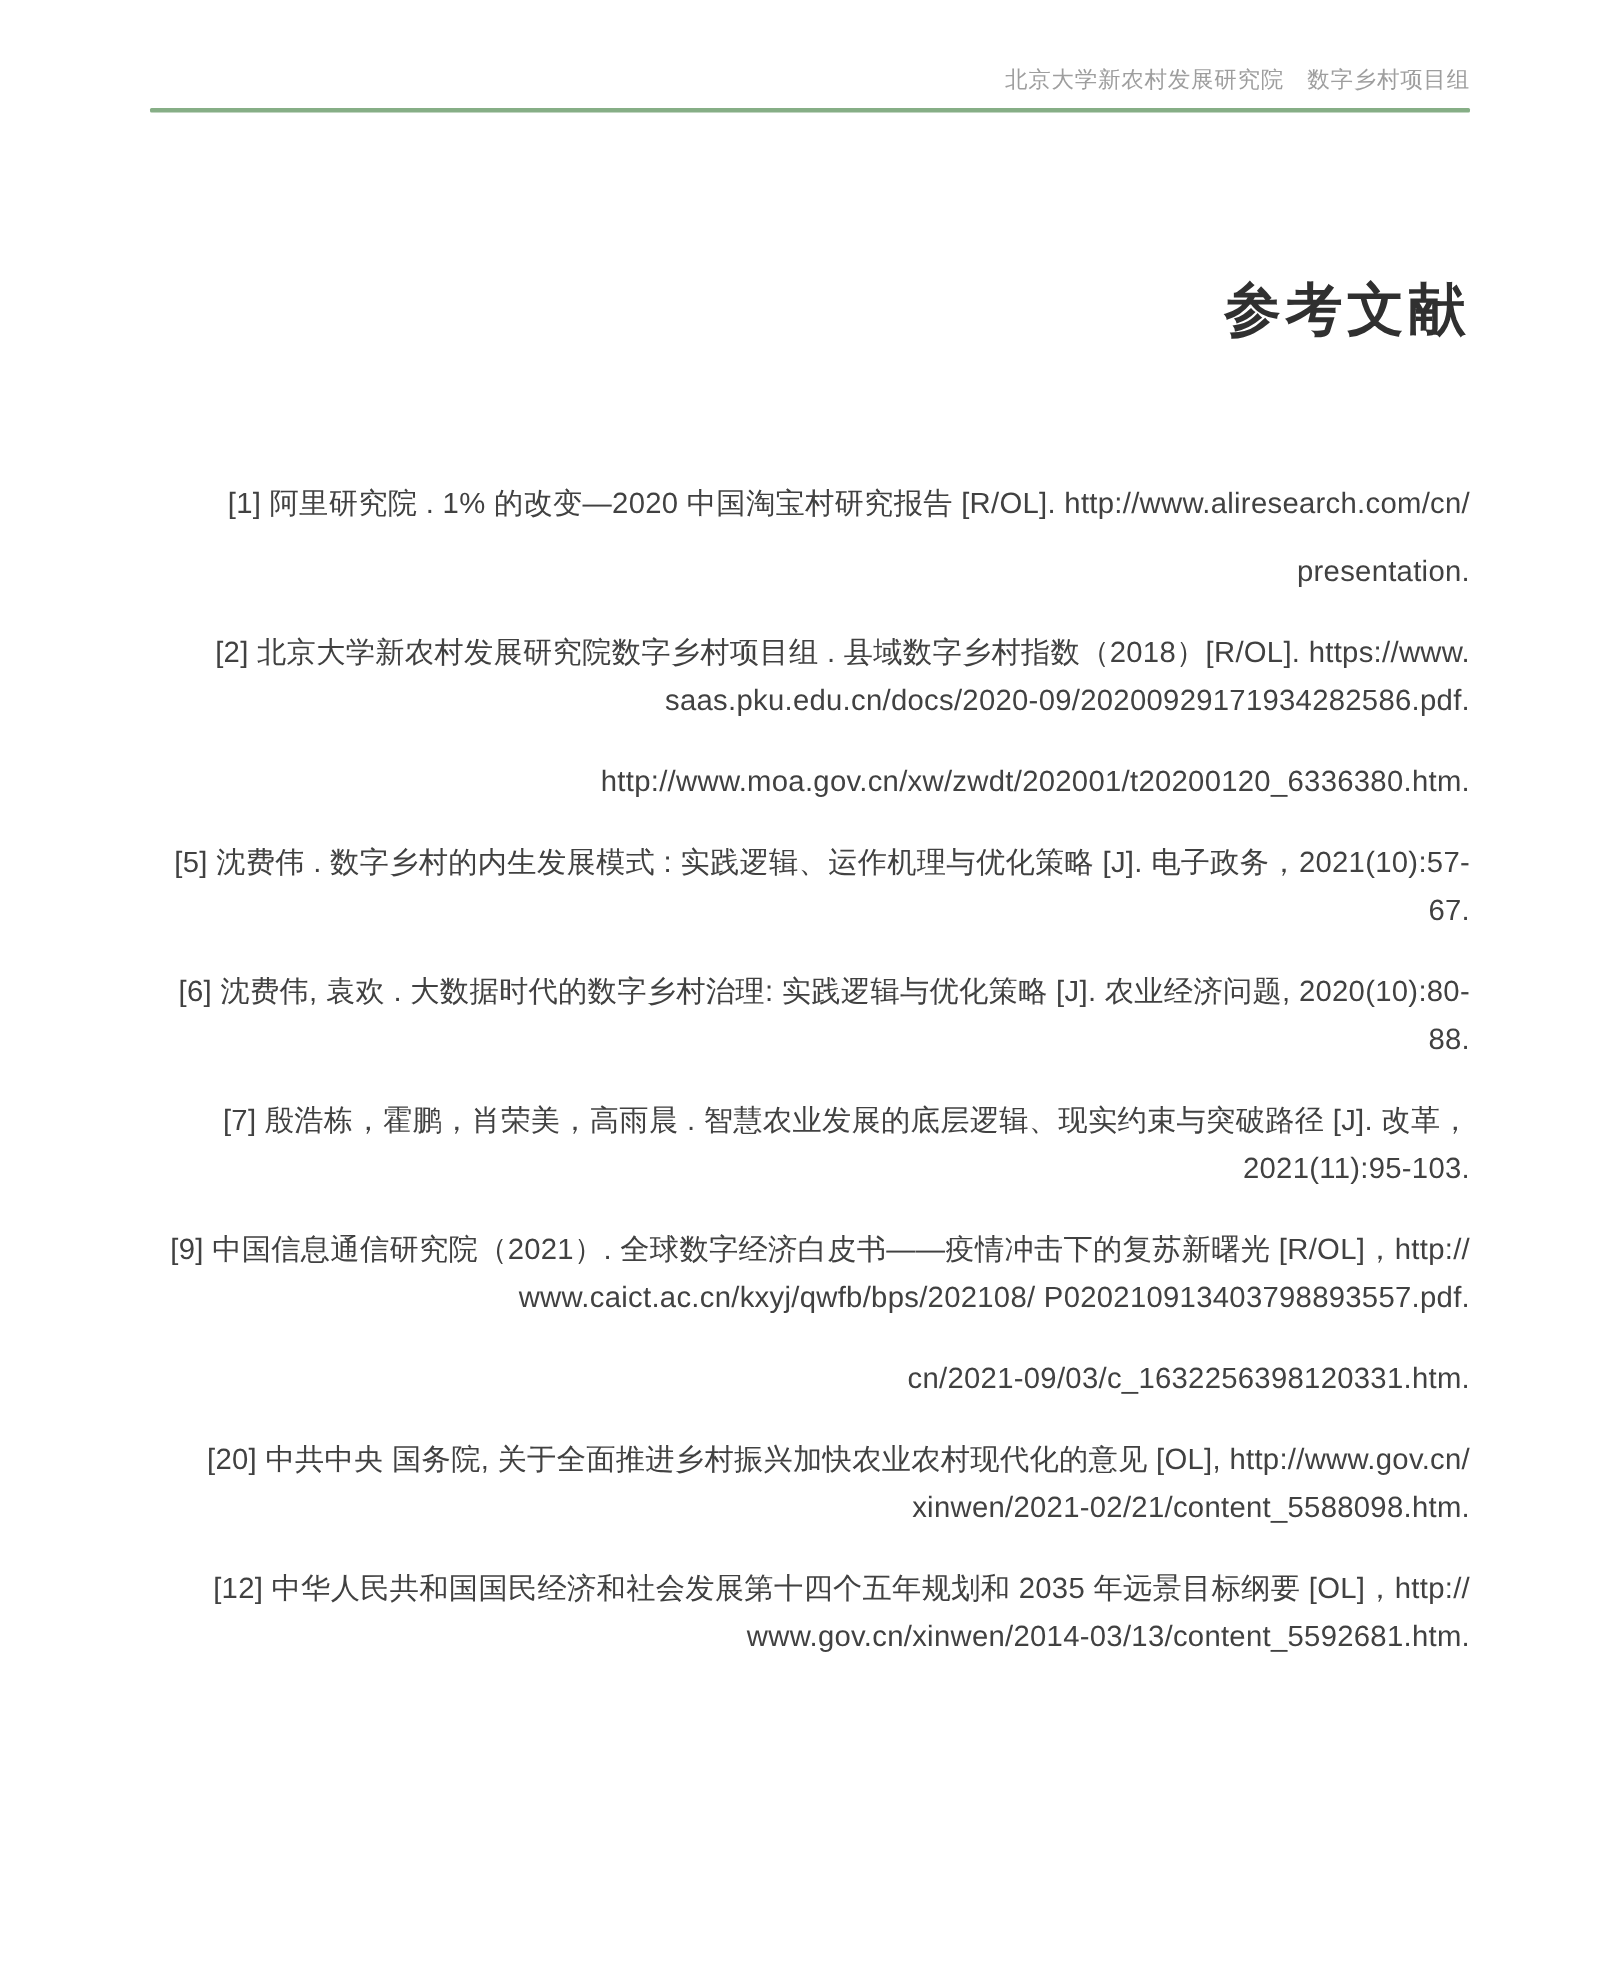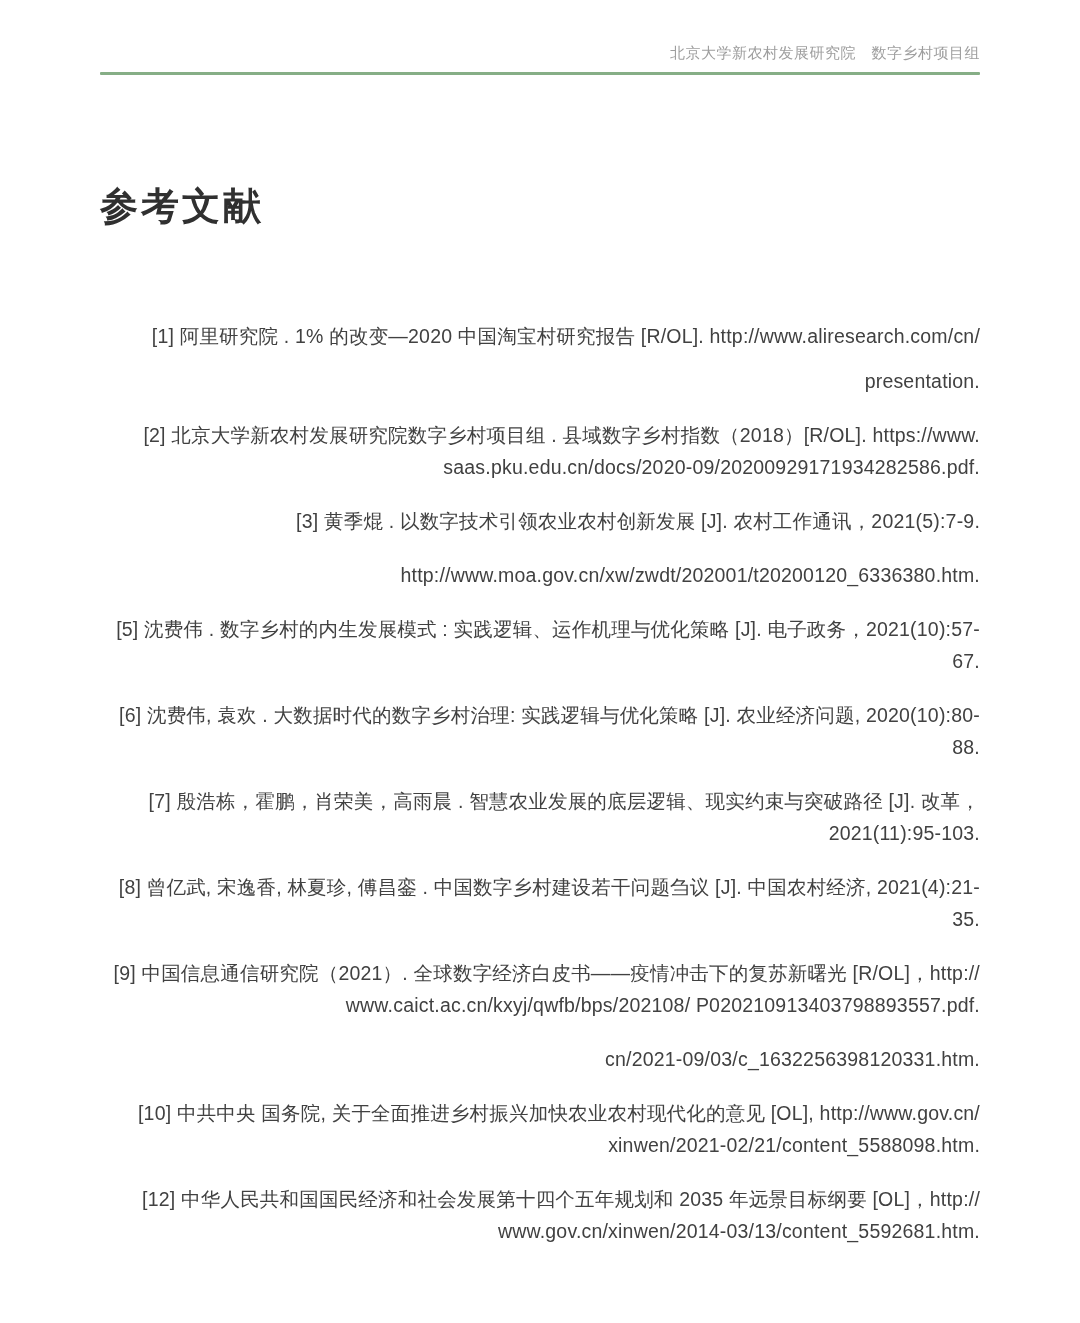--- a/index.html
+++ b/index.html
@@ -27,21 +27,21 @@
     letter-spacing: 0.5px;
   }
   .rule {
     margin-top: 9px;
     height: 3px;
     background: #86ae86;
     border-radius: 1px;
   }
   .title {
     margin-top: 106px;
-    text-align: left;
+    text-align: right;
     font-size: 38px;
     font-weight: 700;
     color: #303030;
     letter-spacing: 3px;
   }
   .refs {
     margin-top: 88px;
     color: #414141;
     font-size: 19.5px;
     letter-spacing: 0.2px;
@@ -78,59 +78,52 @@
       <div class="ref">
         <p class="line">[1] 阿里研究院 . 1% 的改变—2020 中国淘宝村研究报告 [R/OL]. http://www.aliresearch.com/cn/</p>
         <p class="line para-gap">presentation.</p>
       </div>
 
       <div class="ref">
         <p class="line">[2] 北京大学新农村发展研究院数字乡村项目组 . 县域数字乡村指数（2018）[R/OL]. https://www.</p>
         <p class="line">saas.pku.edu.cn/docs/2020-09/20200929171934282586.pdf.</p>
       </div>
 
-      <div class="ref">
-        <p class="line">[3] 黄季焜 . 以数字技术引领农业农村创新发展 [J]. 农村工作通讯，2021(5):7-9.</p>
-      </div>
 
       <div class="ref">
         <p class="line">http://www.moa.gov.cn/xw/zwdt/202001/t20200120_6336380.htm.</p>
       </div>
 
       <div class="ref">
         <p class="line">[5] 沈费伟 . 数字乡村的内生发展模式 : 实践逻辑、运作机理与优化策略 [J]. 电子政务，2021(10):57-</p>
         <p class="line">67.</p>
       </div>
 
       <div class="ref">
         <p class="line">[6] 沈费伟, 袁欢 . 大数据时代的数字乡村治理: 实践逻辑与优化策略 [J]. 农业经济问题, 2020(10):80-</p>
         <p class="line">88.</p>
       </div>
 
       <div class="ref">
         <p class="line">[7] 殷浩栋，霍鹏，肖荣美，高雨晨 . 智慧农业发展的底层逻辑、现实约束与突破路径 [J]. 改革，</p>
         <p class="line">2021(11):95-103.</p>
       </div>
 
-      <div class="ref">
-        <p class="line">[8] 曾亿武, 宋逸香, 林夏珍, 傅昌銮 . 中国数字乡村建设若干问题刍议 [J]. 中国农村经济, 2021(4):21-</p>
-        <p class="line">35.</p>
-      </div>
 
       <div class="ref">
         <p class="line">[9] 中国信息通信研究院（2021）. 全球数字经济白皮书——疫情冲击下的复苏新曙光 [R/OL]，http://</p>
         <p class="line">www.caict.ac.cn/kxyj/qwfb/bps/202108/ P020210913403798893557.pdf.</p>
       </div>
 
       <div class="ref">
         <p class="line">cn/2021-09/03/c_1632256398120331.htm.</p>
       </div>
 
       <div class="ref">
-        <p class="line">[10] 中共中央 国务院, 关于全面推进乡村振兴加快农业农村现代化的意见 [OL], http://www.gov.cn/</p>
+        <p class="line">[20] 中共中央 国务院, 关于全面推进乡村振兴加快农业农村现代化的意见 [OL], http://www.gov.cn/</p>
         <p class="line">xinwen/2021-02/21/content_5588098.htm.</p>
       </div>
 
       <div class="ref">
         <p class="line">[12] 中华人民共和国国民经济和社会发展第十四个五年规划和 2035 年远景目标纲要 [OL]，http://</p>
         <p class="line">www.gov.cn/xinwen/2014-03/13/content_5592681.htm.</p>
       </div>
 
     </div>
   </div>

